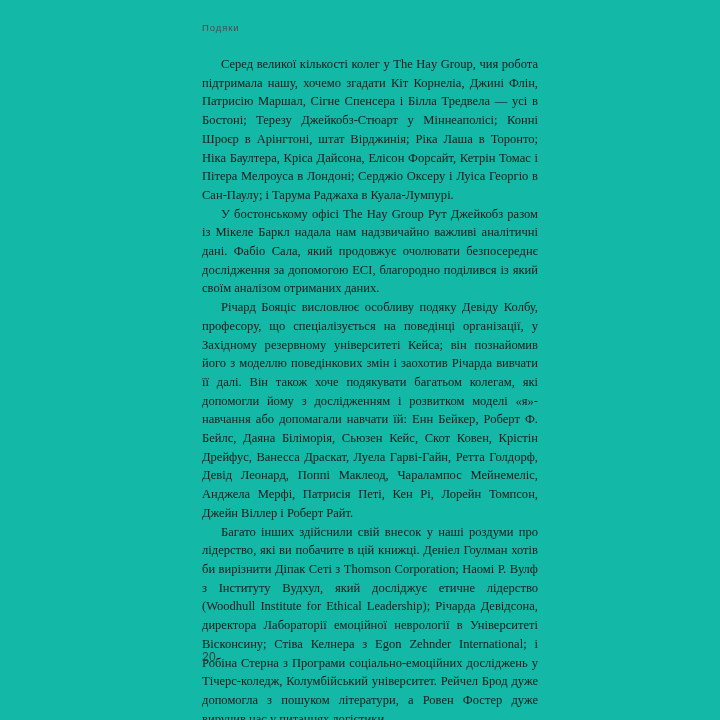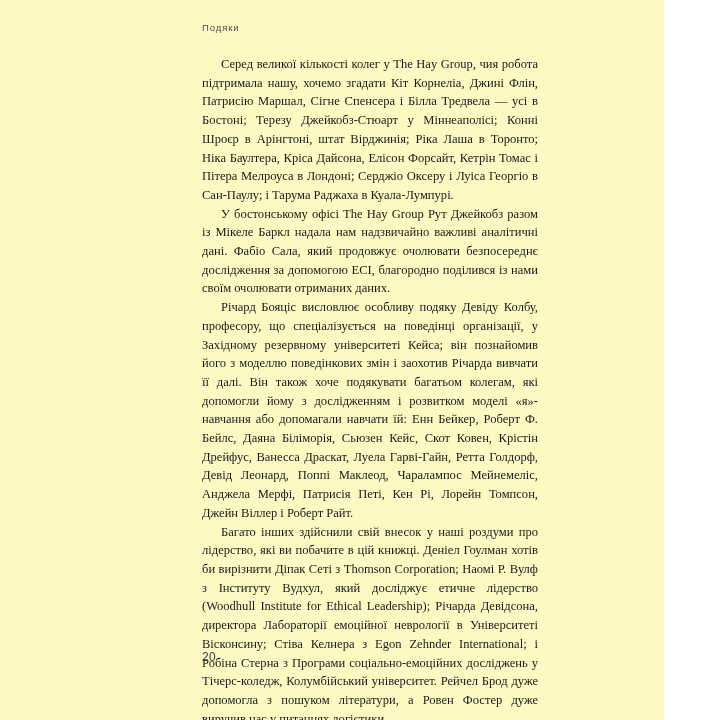--- a/index.html
+++ b/index.html
@@ -11,23 +11,23 @@
     width: 720px;
     height: 720px;
     background: #ffffff;
     font-family: "Liberation Serif", "DejaVu Serif", serif;
     color: #1c1c1c;
     overflow: hidden;
   }
 
   .page {
     position: relative;
-    width: 664px;
+    width: 720px;
     height: 720px;
-    background: #fef9c3;
+    background: #14b8a6;
     box-sizing: border-box;
   }
 
   
   .running-header {
     position: absolute;
     top: 22px;
     left: 202px;
     width: 336px;
     font-family: "Liberation Sans", "DejaVu Sans", sans-serif;
@@ -77,21 +77,21 @@
 </style>
 </head>
 <body>
 
 <div class="page">
 
   <div class="running-header">Подяки</div>
 
   <div class="text-column">
     <p class="para">Серед великої кількості колег у The Hay Group, чия робота підтримала нашу, хочемо згадати Кіт Корнеліа, Джині Флін, Патрисію Маршал, Сігне Спенсера і Білла Тредвела — усі в Бостоні; Терезу Джейкобз-Стюарт у Міннеаполісі; Конні Шроєр в Арінгтоні, штат Вірджинія; Ріка Лаша в Торонто; Ніка Баултера, Кріса Дайсона, Елісон Форсайт, Кетрін Томас і Пітера Мелроуса в Лондоні; Серджіо Оксеру і Луіса Георгіо в Сан-Паулу; і Тарума Раджаха в Куала-Лумпурі.</p>
-    <p class="para">У бостонському офісі The Hay Group Рут Джейкобз разом із Мікеле Баркл надала нам надзвичайно важливі аналітичні дані. Фабіо Сала, який продовжує очолювати безпосереднє дослідження за допомогою ECI, благородно поділився із нами своїм очолювати отриманих даних.</p>
+    <p class="para">У бостонському офісі The Hay Group Рут Джейкобз разом із Мікеле Баркл надала нам надзвичайно важливі аналітичні дані. Фабіо Сала, який продовжує очолювати безпосереднє дослідження за допомогою ECI, благородно поділився із який своїм аналізом отриманих даних.</p>
     <p class="para">Річард Бояціс висловлює особливу подяку Девіду Колбу, професору, що спеціалізується на поведінці організації, у Західному резервному університеті Кейса; він познайомив його з моделлю поведінкових змін і заохотив Річарда вивчати її далі. Він також хоче подякувати багатьом колегам, які допомогли йому з дослідженням і розвитком моделі «я»-навчання або допомагали навчати їй: Енн Бейкер, Роберт Ф. Бейлс, Даяна Біліморія, Сьюзен Кейс, Скот Ковен, Крістін Дрейфус, Ванесса Драскат, Луела Гарві-Гайн, Ретта Голдорф, Девід Леонард, Поппі Маклеод, Чаралампос Мейнемеліс, Анджела Мерфі, Патрисія Петі, Кен Рі, Лорейн Томпсон, Джейн Віллер і Роберт Райт.</p>
     <p class="para">Багато інших здійснили свій внесок у наші роздуми про лідерство, які ви побачите в цій книжці. Деніел Гоулман хотів би вирізнити Діпак Сеті з Thomson Corporation; Наомі Р. Вулф з Інституту Вудхул, який досліджує етичне лідерство (Woodhull Institute for Ethical Leadership); Річарда Девідсона, директора Лабораторії емоційної неврології в Університеті Вісконсину; Стіва Келнера з Egon Zehnder International; і Робіна Стерна з Програми соціально-емоційних досліджень у Тічерс-коледж, Колумбійський університет. Рейчел Брод дуже допомогла з пошуком літератури, а Ровен Фостер дуже виручив нас у питаннях логістики.</p>
 
   </div>
 
   <div class="folio">20</div>
 
 </div>
 
 </body></html>

